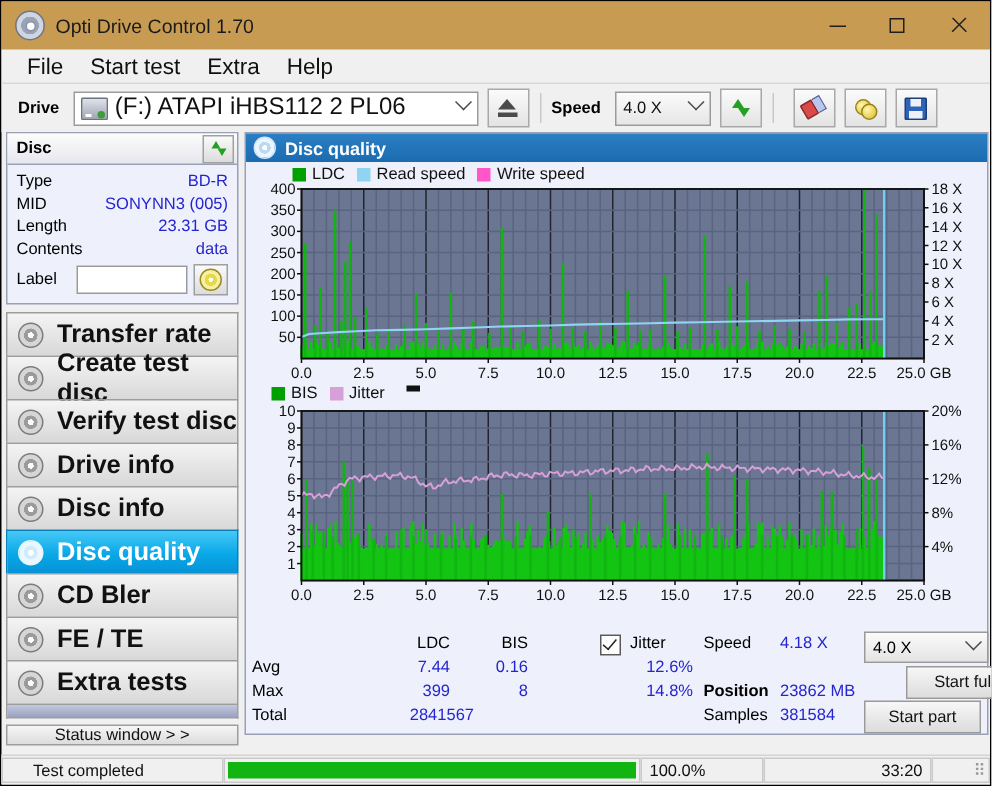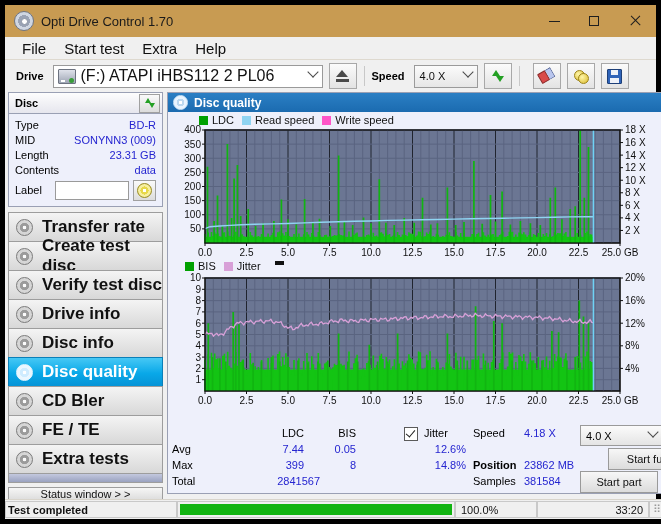--- a/index.html
+++ b/index.html
@@ -5,21 +5,21 @@
   html,body{margin:0;padding:0;}
   body{
     width:661px;height:524px;overflow:hidden;
     font-family:"Liberation Sans", sans-serif;
     font-size:11px;
     background:#eef0fb;
   }
   .app{
     width:661px;height:524px;position:relative;
     box-sizing:border-box;
-    border:5px solid #000000;
+    border:1px solid #000000;
     background:#f0f0f0;
   }
   
   .titlebar{
     height:32px;background:#c89b52;display:flex;align-items:center;
     position:relative;
   }
   .title-icon{
     width:18px;height:18px;margin-left:9px;margin-right:7px;
     border-radius:50%;
@@ -265,21 +265,21 @@
               </span>
           </div>
         </div>
         <div class="disc-body">
           <div class="drow">
             <span class="dk">Type</span>
             <span class="dv">BD-R</span>
           </div>
           <div class="drow">
             <span class="dk">MID</span>
-            <span class="dv">SONYNN3 (009)</span>
+            <span class="dv">SONYNN3 (005)</span>
           </div>
           <div class="drow">
             <span class="dk">Length</span>
             <span class="dv">23.31 GB</span>
           </div>
           <div class="drow">
             <span class="dk">Contents</span>
             <span class="dv">data</span>
           </div>
           <div class="label-row">
@@ -613,21 +613,21 @@
             <div style="position:absolute;left:142px;top:0;width:46px;text-align:right;">BIS</div>
 
             <div style="position:absolute;left:4px;top:16px;">Avg</div>
             <div style="position:absolute;left:4px;top:32px;">Max</div>
             <div style="position:absolute;left:4px;top:48px;">Total</div>
 
             <div class="blue" style="position:absolute;left:62px;top:16px;width:74px;text-align:right;">7.44</div>
             <div class="blue" style="position:absolute;left:62px;top:32px;width:74px;text-align:right;">399</div>
             <div class="blue" style="position:absolute;left:78px;top:48px;width:74px;text-align:right;">2841567</div>
 
-            <div class="blue" style="position:absolute;left:140px;top:16px;width:48px;text-align:right;">0.05</div>
+            <div class="blue" style="position:absolute;left:140px;top:16px;width:48px;text-align:right;">0.16</div>
             <div class="blue" style="position:absolute;left:140px;top:32px;width:48px;text-align:right;">8</div>
             <div class="blue" style="position:absolute;left:140px;top:48px;width:48px;text-align:right;margin-top:32px;">33996</div>
 
             <span class="chk" style="position:absolute;left:236px;top:0px;"></span>
             <div style="position:absolute;left:256px;top:0px;">Jitter</div>
             <div class="blue" style="position:absolute;left:236px;top:16px;width:62px;text-align:right;">12.6%</div>
             <div class="blue" style="position:absolute;left:236px;top:32px;width:62px;text-align:right;">14.8%</div>
 
             <div style="position:absolute;left:305px;top:0px;">Speed</div>
             <div class="blue" style="position:absolute;left:356px;top:0px;text-align:right;">4.18 X</div>
@@ -644,21 +644,21 @@
             </div>
             <div class="act-btn" style="position:absolute;left:412px;top:21px;margin-left:28px;">Start full</div>
             <div class="act-btn" style="position:absolute;left:412px;top:44px;">Start part</div>
           </div>
         </div>
       </div>
     </div>
   </div>
 
   <div class="statusbar">
-    <div class="sb-cell" style="width:172px;padding-left:2px;font-weight:bold;">Test completed</div>
+    <div class="sb-cell" style="width:148px;padding-left:20px;">Test completed</div>
     <div class="sb-cell progress-outer">
       <div class="progress-fill" id="pf" style="width: 100%;"></div>
     </div>
     <div class="sb-cell" style="width:82px;padding-left:5px;">100.0%</div>
     <div class="sb-cell" style="width:112px;justify-content:flex-end;padding-right:5px;">33:20</div>
     <div class="sb-cell" style="flex:1;justify-content:flex-end;padding-right:2px;color:#999;">⠿</div>
   </div>
 </div>
 
 </body></html>

